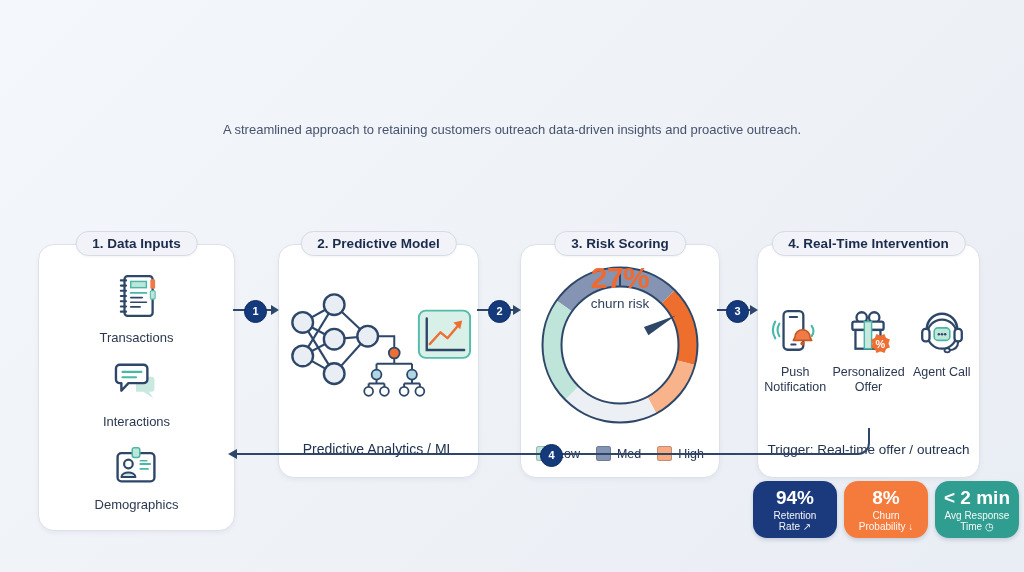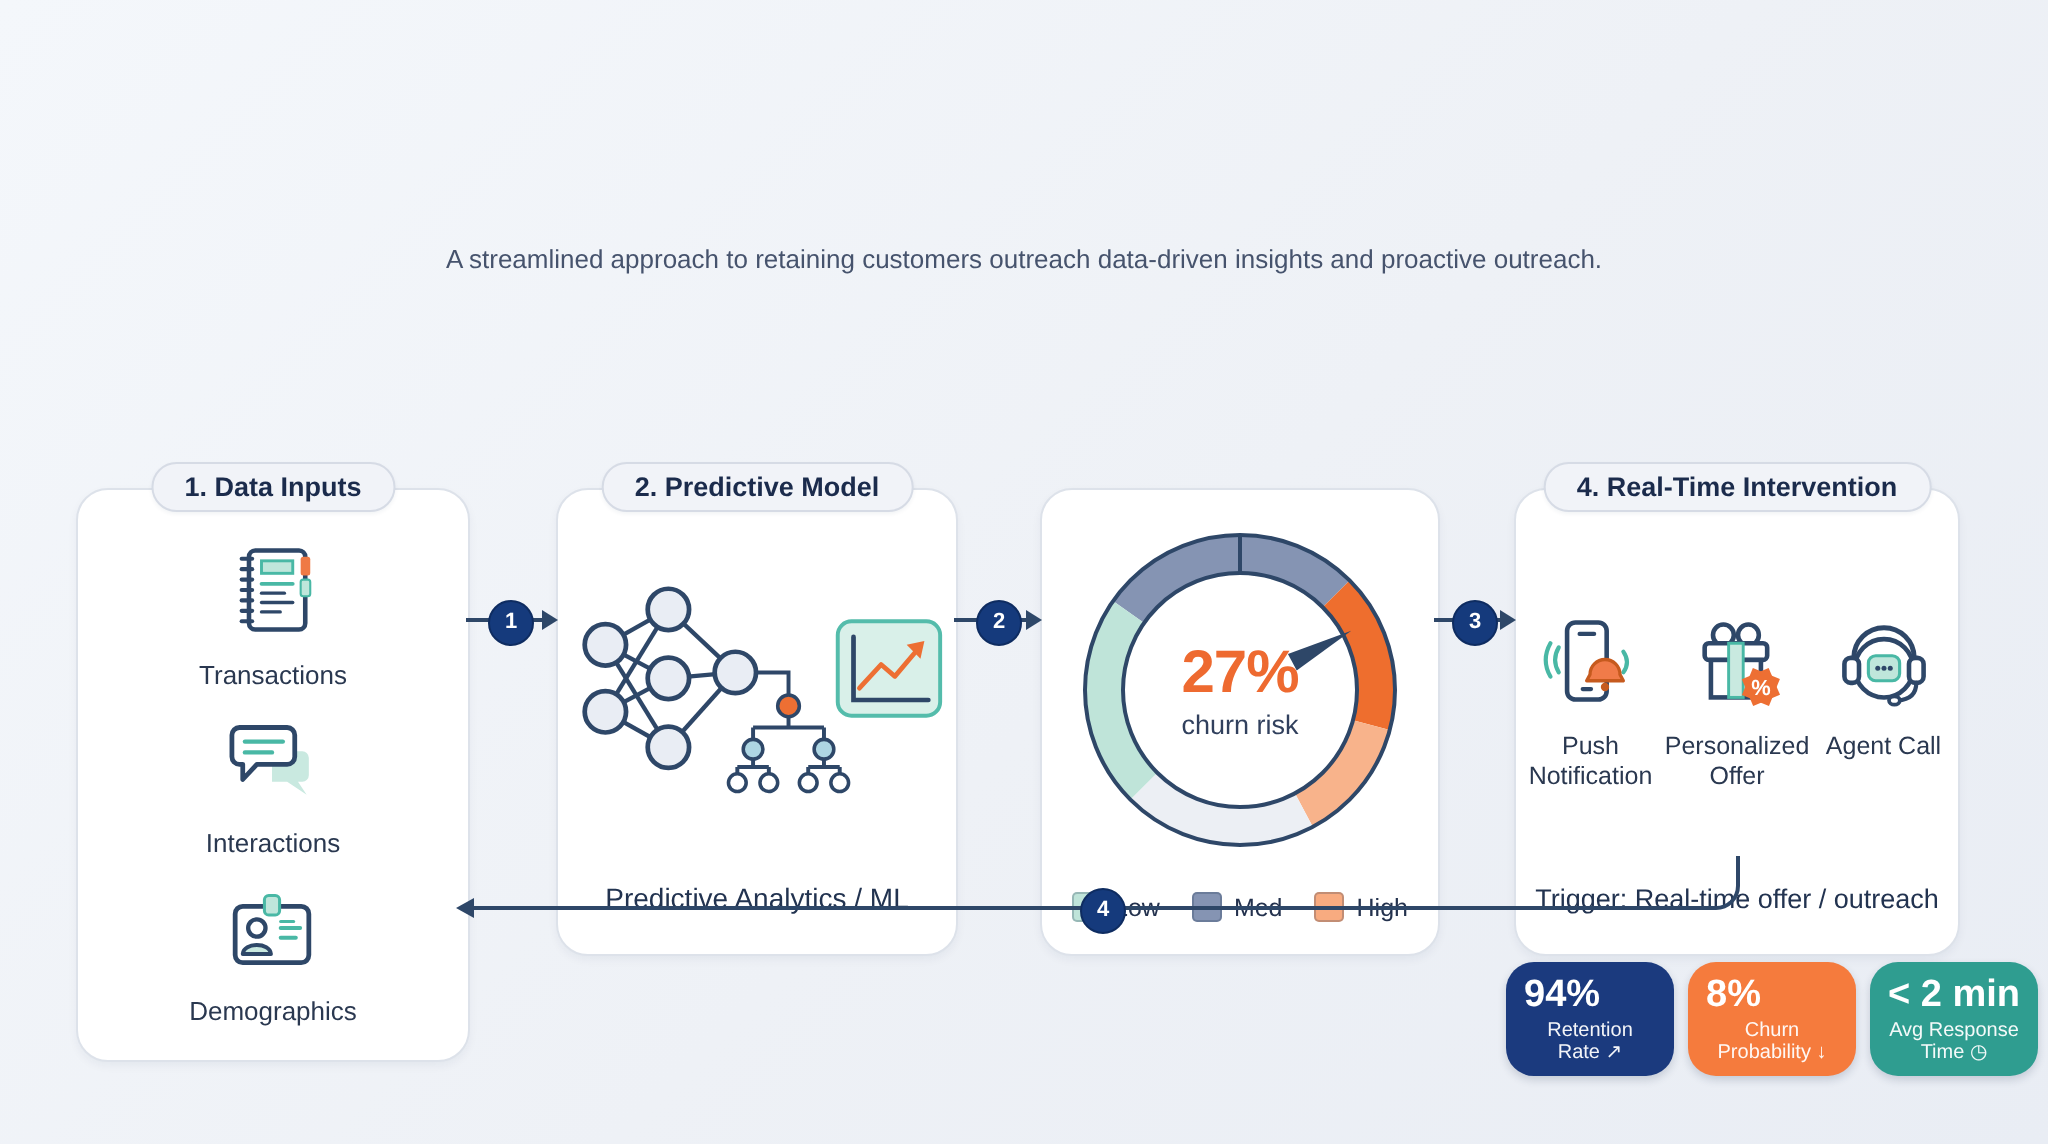--- a/index.html
+++ b/index.html
@@ -30,21 +30,21 @@
   
   .inputs{position:absolute; inset:14px 0 6px 0; display:flex; flex-direction:column;
     justify-content:space-evenly; align-items:center;}
   .input-item{display:flex; flex-direction:column; align-items:center;}
   .input-item .lbl{margin-top:5px; font-size:13px; color:#2a3850;}
   
   .model-art{position:absolute; top:36px; left:50%; transform:translateX(-50%);}
   
   .donut-wrap{position:absolute; top:16px; left:50%; transform:translateX(-50%); width:168px; height:168px;}
   .donut-center{position:absolute; inset:0; display:flex; flex-direction:column;
-    align-items:center; justify-content:center; pointer-events:none;}
+    align-items:center; pointer-events:none;}
   .donut-value{font-size:30px; font-weight:800; color:#ee6a30; letter-spacing:-0.5px;}
   .donut-label{font-size:13.5px; color:#31405d; margin-top:1px;}
   .legend{position:absolute; left:0; right:0; bottom:16px; display:flex; justify-content:center; gap:16px;}
   .legend-item{display:flex; align-items:center; gap:6px; font-size:12.5px; color:#24324e;}
   .legend-swatch{width:13px; height:13px; border-radius:2.5px; border:1px solid rgba(30,50,80,.25);}
   
   .actions{position:absolute; top:62px; left:0; right:0; display:flex; justify-content:space-evenly;}
   .action-item{display:flex; flex-direction:column; align-items:center; width:72px;}
   .action-item .lbl{margin-top:6px; font-size:12.5px; line-height:15px; text-align:center; color:#2a3850;}
   .card4 .caption{font-size:13.5px;}
@@ -55,21 +55,21 @@
   .num-badge{position:absolute; width:21px; height:21px; border-radius:50%;
     background:#153a7c; border:1.5px solid #0e2c61; color:#fff; font-size:11px; font-weight:700;
     display:flex; align-items:center; justify-content:center; z-index:3;}
   .loop{position:absolute; left:237px; top:428px; width:631px; height:25px;
     border-right:2px solid #2e4768; border-bottom:2px solid #2e4768; border-bottom-right-radius:12px;}
   .loop-arrow{position:absolute; left:228px; top:449px; width:0; height:0;
     border-right:9px solid #2e4768; border-top:5px solid transparent; border-bottom:5px solid transparent;}
   
   .kpis{position:absolute; left:753px; top:481px; display:flex; gap:7px;}
   .kpi{height:57px; border-radius:14px; color:#fff; display:flex; flex-direction:column;
-    justify-content:center; padding:0 9px; box-shadow:0 2px 4px rgba(25,45,80,.18);}
+    align-items:center; justify-content:center; padding:0 9px; box-shadow:0 2px 4px rgba(25,45,80,.18);}
   .kpi .val{font-size:19px; font-weight:800; line-height:21px;}
   .kpi .lab{font-size:10px; line-height:11.5px; text-align:center; margin-top:2px; opacity:.95; max-width:66px;}
 </style>
 </head>
 <body>
 
 <div class="stage">
 
   <div class="subtitle">A streamlined approach to retaining customers outreach data-driven insights and proactive outreach.</div>
 
@@ -171,20 +171,21 @@
           <path d="M146 38 V70 H184" stroke="#2e4768" stroke-width="2.4" fill="none" stroke-linecap="round"></path>
           <path d="M149 64 L160 52 L167 58 L178 45" stroke="#ed6f33" stroke-width="2.4" fill="none" stroke-linecap="round" stroke-linejoin="round"></path>
           <path d="M173 42 L182 40 L180 49 Z" fill="#ed6f33"></path>
         </g>
       </svg>
     </div>
     <div class="caption">Predictive Analytics / ML</div>
   </div>
 
   <div class="card card3">
+    <div class="pill">3. Risk Scoring</div>
     <div class="donut-wrap">
       <svg id="donut-svg" width="168" height="168" viewBox="0 0 168 168">
           <path d="M 28.29766098834856 44.99680232812886 A 68 68 0 0 1 84 16" fill="none" stroke="#8594b3" stroke-width="19"></path>
           <path d="M 84 16 A 68 68 0 0 1 132.08326112068522 35.916738879314764" fill="none" stroke="#8594b3" stroke-width="19"></path>
           <path d="M 132.08326112068522 35.916738879314764 A 68 68 0 0 1 149.68295618765666 101.59969506697142" fill="none" stroke="#ee6e2e" stroke-width="19"></path>
           <path d="M 149.68295618765666 101.59969506697142 A 68 68 0 0 1 115.9240662694406 144.04043631440703" fill="none" stroke="#f8b38b" stroke-width="19"></path>
           <path d="M 115.9240662694406 144.04043631440703 A 68 68 0 0 1 35.91673887931477 132.08326112068525" fill="none" stroke="#eceff4" stroke-width="19"></path>
           <path d="M 35.91673887931477 132.08326112068525 A 68 68 0 0 1 28.29766098834856 44.996802328128865" fill="none" stroke="#bfe4d9" stroke-width="19"></path>
           <circle cx="84" cy="84" r="77.5" fill="none" stroke="#2e4768" stroke-width="2"></circle>
           <circle cx="84" cy="84" r="58.5" fill="none" stroke="#2e4768" stroke-width="2"></circle>

